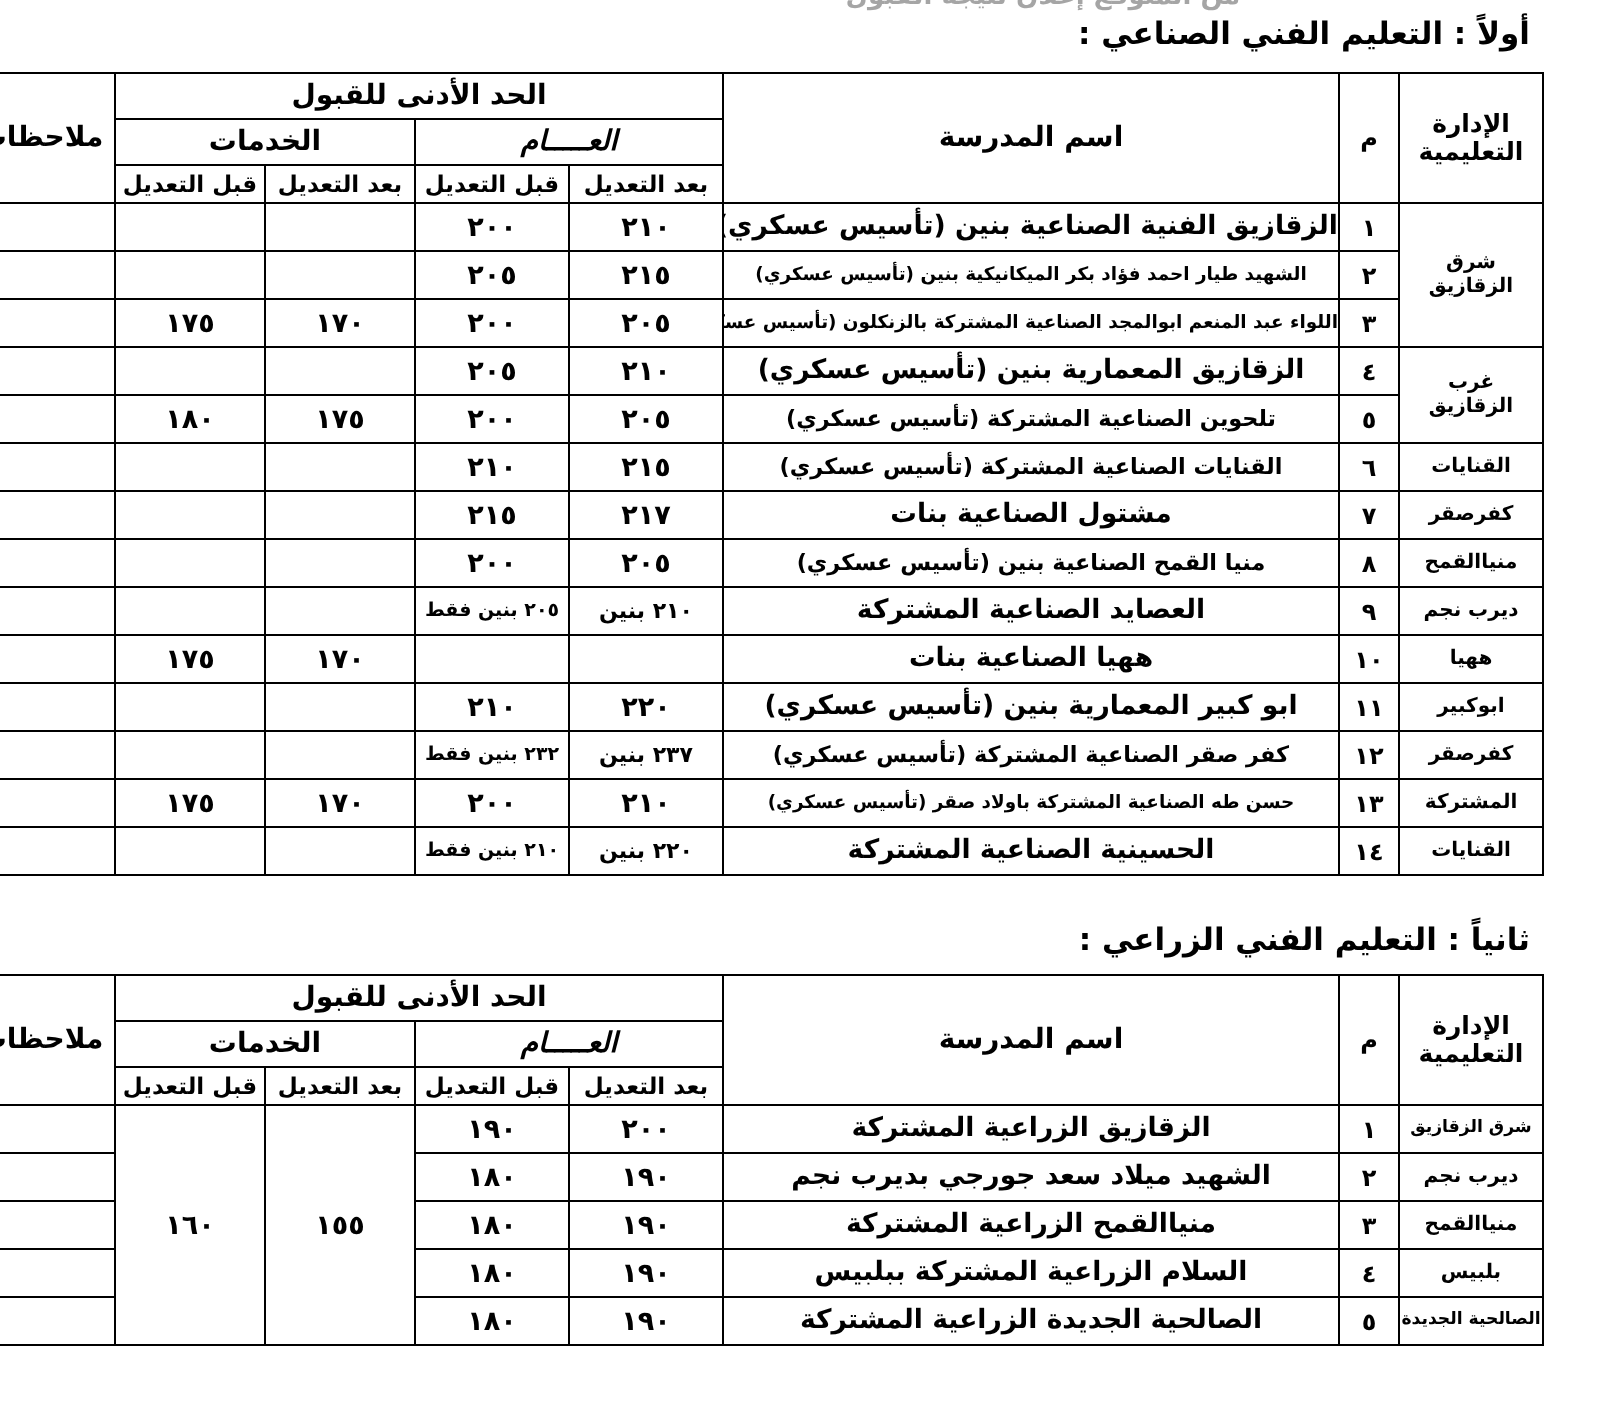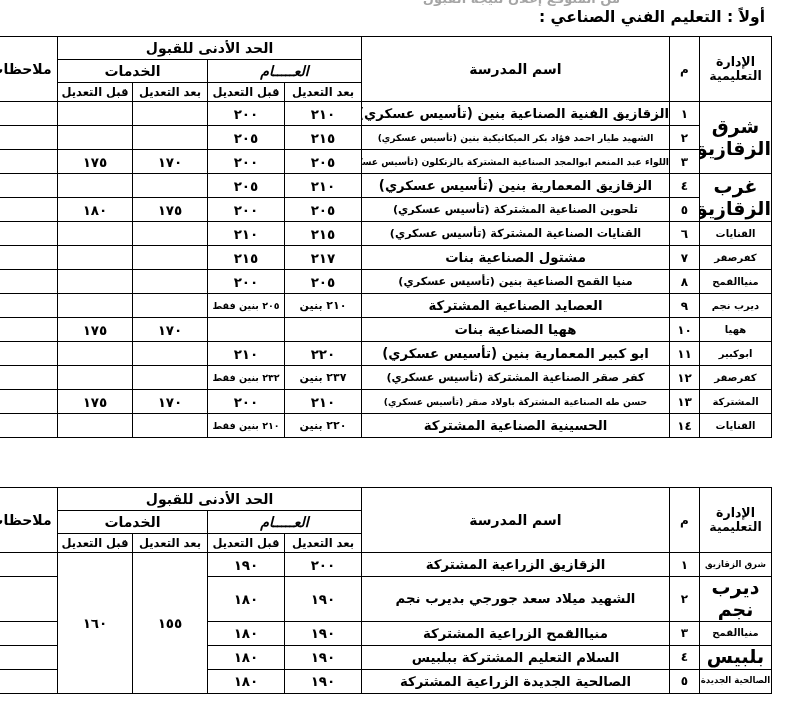--- a/index.html
+++ b/index.html
@@ -104,21 +104,21 @@
   tr.datarow { height: 24px; }
   td.school-cell {
     font-size: 13.3px;
     text-align: center;
     white-space: nowrap;
     letter-spacing: -0.1px;
   }
   td.school-cell.small { font-size: 9.2px; letter-spacing: -0.2px; }
   td.school-cell.mid   { font-size: 11.2px; letter-spacing: -0.15px; }
   td.num-cell { font-size: 12px; }
-  td.admin-cell { font-size: 19px; line-height: 1.15; }
+  td.admin-cell { font-size: 10px; line-height: 1.15; }
   td.admin-cell.tiny { font-size: 8.6px; letter-spacing: -0.2px; }
   td.admin-cell.sm { font-size: 10px; }
   td.val-cell { font-size: 13.5px; white-space: nowrap; }
   td.val-cell.withnote { font-size: 11px; letter-spacing: -0.3px; }
   td.val-cell.note-small { font-size: 9.5px; letter-spacing: -0.3px; }
   td.srv-cell { font-size: 13.5px; }
   td.notes-cell { }
 
   
   td.xcell {
@@ -317,20 +317,21 @@
           <td class="school-cell">الحسينية الصناعية المشتركة</td>
           <td class="val-cell withnote">٢٢٠ بنين</td>
           <td class="val-cell note-small">٢١٠ بنين فقط</td>
           <td class="val-cell xcell"></td>
           <td class="val-cell xcell"></td>
           <td class="notes-cell"></td>
         </tr>
       </tbody>
   </table>
 
+  <div class="section-title" id="title-2">ثانياً : التعليم الفني الزراعي :</div>
 
   <table class="grid" id="table-agricultural">
     <colgroup>
       <col class="c-admin">
         <col class="c-num">
         <col class="c-school">
       <col class="c-gen-a">
         <col class="c-gen-b">
       <col class="c-srv-a">
         <col class="c-srv-b">
@@ -381,21 +382,21 @@
           <td class="admin-cell sm">منياالقمح</td>
           <td class="num-cell">٣</td>
           <td class="school-cell">منياالقمح الزراعية المشتركة</td>
           <td class="val-cell">١٩٠</td>
           <td class="val-cell">١٨٠</td>
           <td class="notes-cell"></td>
         </tr>
         <tr class="datarow">
           <td class="admin-cell">بلبيس</td>
           <td class="num-cell">٤</td>
-          <td class="school-cell">السلام التعليم المشتركة ببلبيس</td>
+          <td class="school-cell">السلام الزراعية المشتركة ببلبيس</td>
           <td class="val-cell">١٩٠</td>
           <td class="val-cell">١٨٠</td>
           <td class="notes-cell"></td>
         </tr>
         <tr class="datarow">
           <td class="admin-cell tiny">الصالحية الجديدة</td>
           <td class="num-cell">٥</td>
           <td class="school-cell">الصالحية الجديدة الزراعية المشتركة</td>
           <td class="val-cell">١٩٠</td>
           <td class="val-cell">١٨٠</td>

